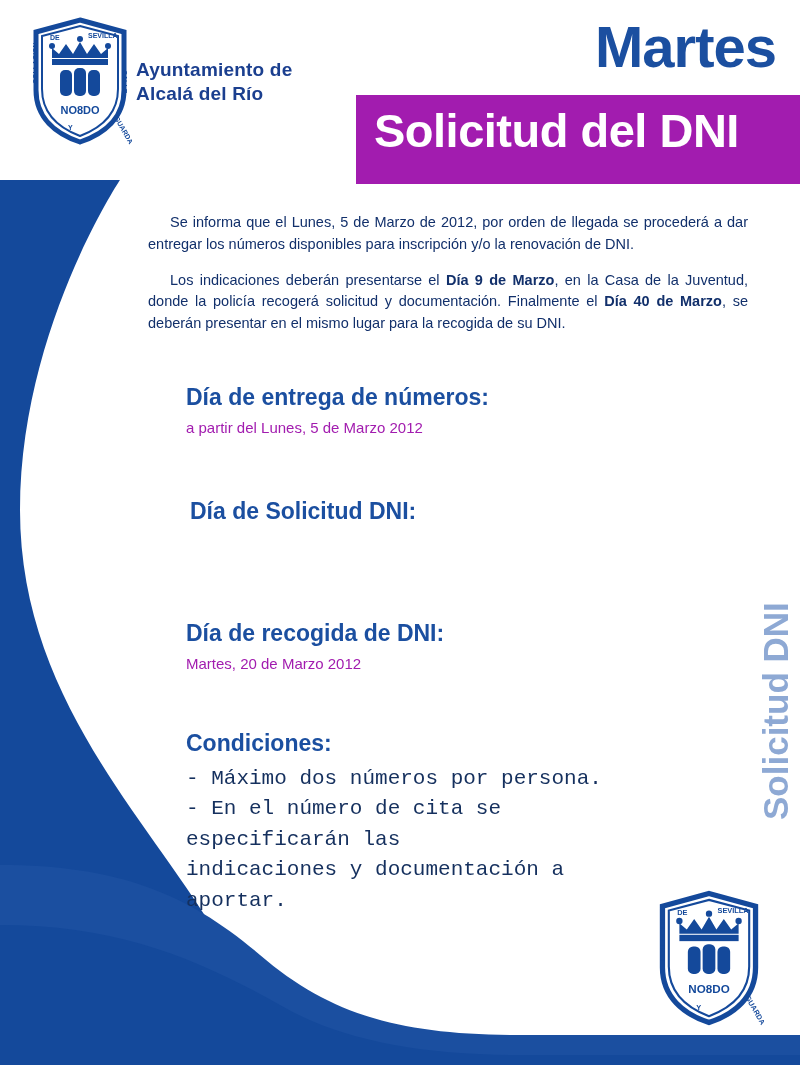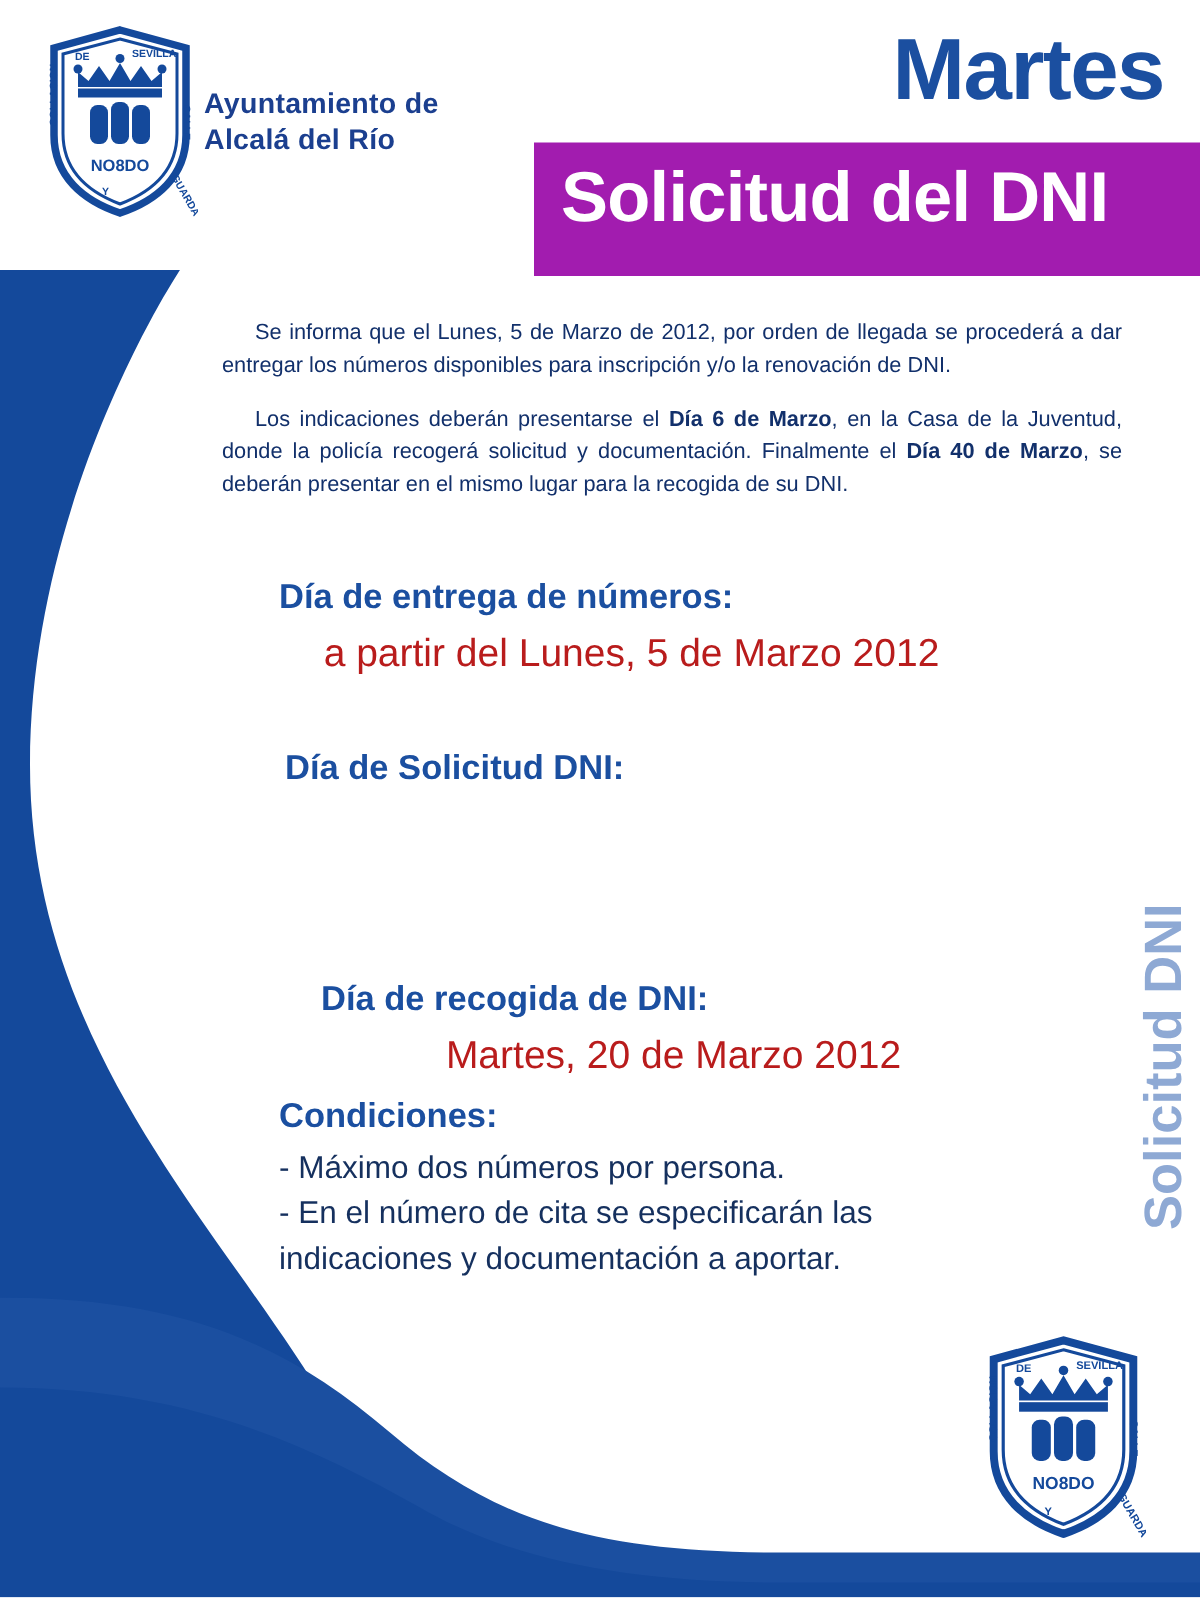--- a/index.html
+++ b/index.html
@@ -116,28 +116,27 @@
     width: 470px;
   }
   .block .b-head {
     color: #1b4fa0;
     font-size: 23px;
     font-weight: bold;
     line-height: 1.2;
     margin-bottom: 7px;
   }
   .block .b-body {
-    color: #b91c1c;
-    font-size: 26px;
+    color: #a21caf;
+    font-size: 15px;
     line-height: 1.25;
-    text-align: center;
   }
   #block-entrega { top: 384px; }
   #block-solicitud { top: 498px; left: 190px; }
-  #block-recogida { top: 652px; margin-left: 28px; }
+  #block-recogida { top: 620px; }
 
   
   #block-condiciones {
     position: absolute;
     left: 186px;
     top: 730px;
     width: 470px;
   }
   #block-condiciones .b-head {
     color: #1b4fa0;
@@ -148,20 +147,21 @@
   #block-condiciones ul {
     margin: 0;
     padding: 0;
     list-style: none;
   }
   #block-condiciones li {
     color: #15305e;
     font-size: 21px;
     line-height: 1.45;
     white-space: pre-line;
+    font-family: Liberation Mono, monospace;
   }
 
   
   #side-text {
     position: absolute;
     right: 4px;
     top: 470px;
     width: 40px;
     height: 350px;
     color: #8ea9d4;
@@ -240,21 +240,21 @@
 
     <div id="informa-title">Martes</div>
 
     <div id="title-bar">
       <div id="title-bar-text">Solicitud del DNI</div>
     </div>
   </div>
 
   <div id="intro">
     <p>Se informa que el Lunes, 5 de Marzo de 2012, por orden de llegada se procederá a dar entregar los números disponibles para inscripción y/o la renovación de DNI.</p>
-    <p><span>Los indicaciones deberán presentarse el </span><b>Día  6 de Marzo</b><span>, en la Casa de la Juventud, donde la policía recogerá solicitud y documentación. Finalmente el </span><b>Día 40 de Marzo</b><span>, se deberán presentar  en el mismo lugar para la recogida de su DNI.</span></p>
+    <p><span>Los indicaciones deberán presentarse el </span><b>Día  9 de Marzo</b><span>, en la Casa de la Juventud, donde la policía recogerá solicitud y documentación. Finalmente el </span><b>Día 40 de Marzo</b><span>, se deberán presentar  en el mismo lugar para la recogida de su DNI.</span></p>
   </div>
 
   <div class="block" id="block-entrega">
     <div class="b-head">Día de entrega de números:</div>
     <div class="b-body">a partir del Lunes, 5 de Marzo 2012</div>
   </div>
 
   <div class="block" id="block-solicitud">
     <div class="b-head">Día de Solicitud DNI:</div>
   </div>

